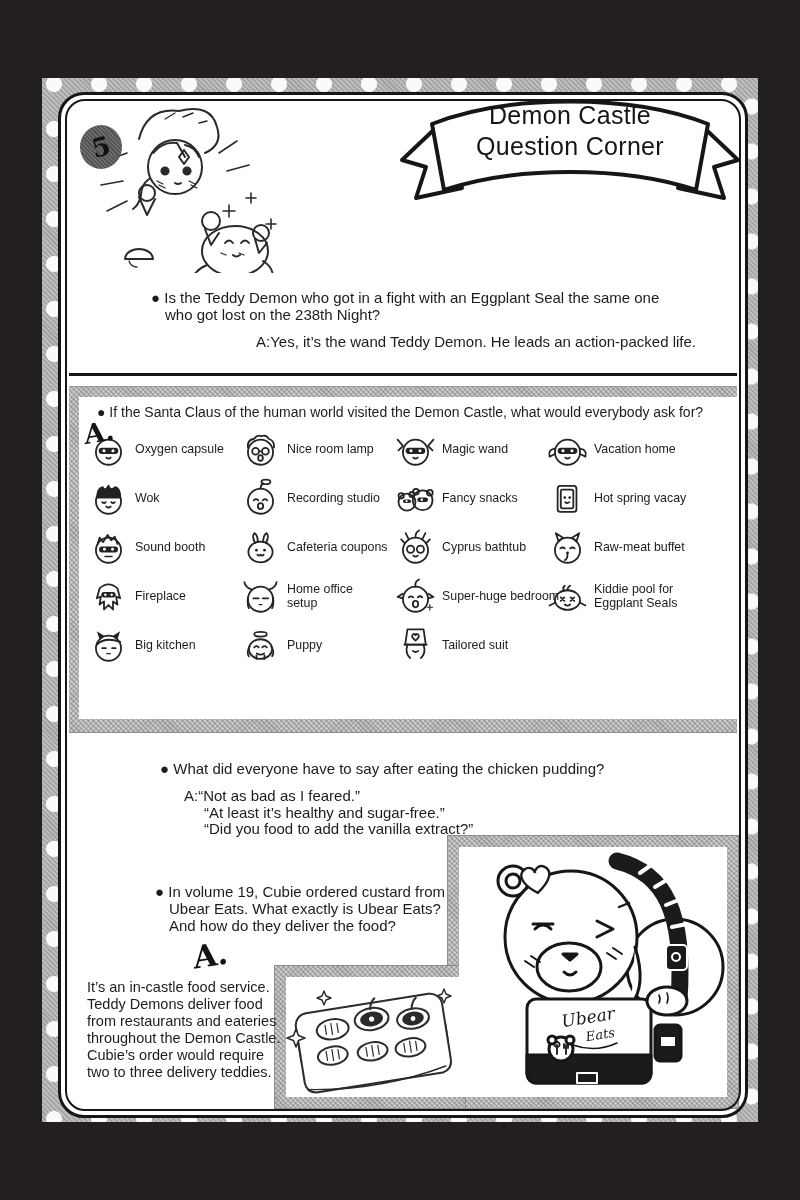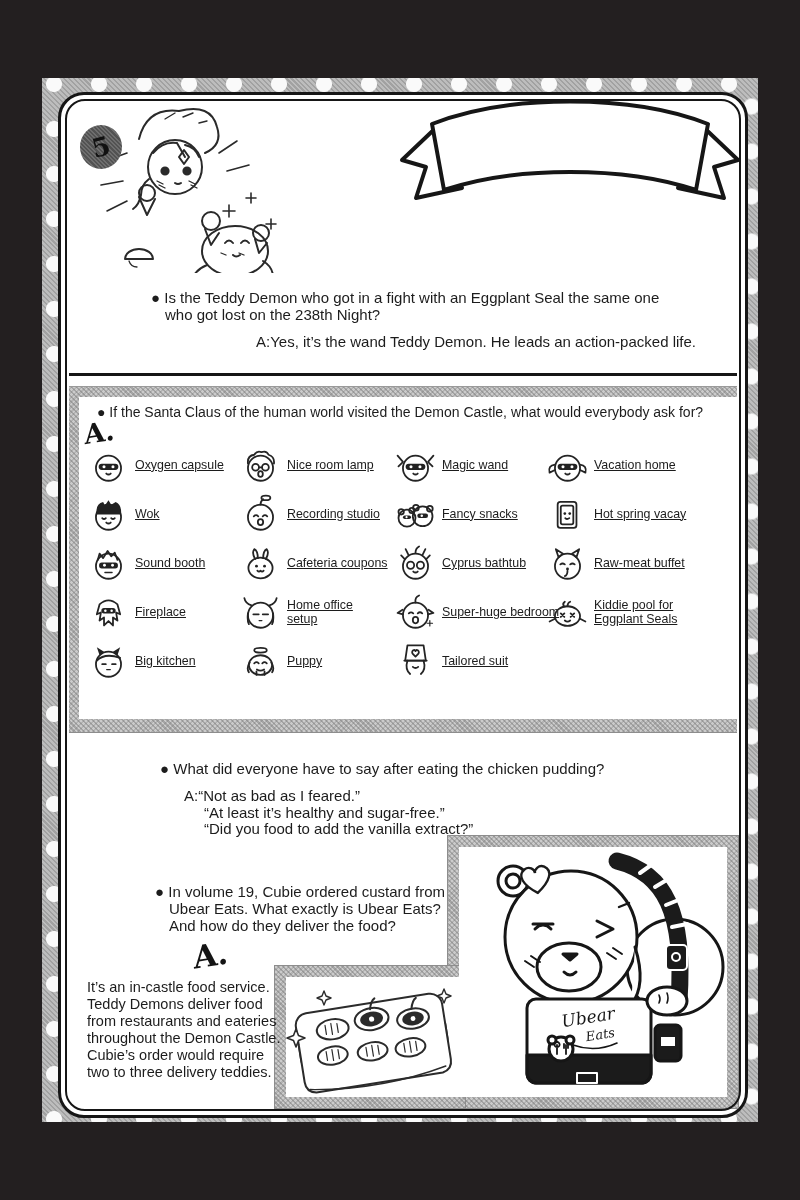--- a/index.html
+++ b/index.html
@@ -38,22 +38,22 @@
   .a1{left:195px;top:238px;}
   .rule{position:absolute;left:8px;top:278px;width:668px;height:3px;background:#161616;z-index:3;}
   .gray-band{position:absolute;left:8px;top:291px;width:668px;height:345px;z-index:2;
     border-bottom:1px solid #8d8d8d;border-top:1px solid #9a9a9a;}
   .white-box{position:absolute;left:10px;top:10px;width:676px;height:322px;background:#fff;}
   .q2{left:18px;top:7px;white-space:nowrap;font-size:14px;}
   .big-a{position:absolute;font-family:"DejaVu Serif",serif;font-weight:bold;color:#141414;
     transform:rotate(-9deg) skewX(-4deg);z-index:4;}
   .a2letter{left:5px;top:20px;font-size:27px;}
   .a4letter{left:132px;top:842px;font-size:31px;}
-  .wish-grid{position:absolute;left:8px;top:44px;width:636px;height:245px;display:grid;
-    grid-template-columns:152px 155px 152px 177px;grid-template-rows:repeat(5,1fr);text-decoration:underline;}
+  .wish-grid{position:absolute;left:8px;top:28px;width:636px;height:245px;display:grid;
+    grid-template-columns:152px 155px 152px 177px;grid-template-rows:repeat(5,1fr);}
   .cell{display:flex;align-items:center;gap:5px;}
   .chibi{flex:0 0 auto;display:inline-flex;}
   .cell-label{font-size:12.4px;line-height:13.5px;white-space:pre;color:#1c1c1c;}
   .q3{left:99px;top:665px;white-space:nowrap;}
   .a3{left:123px;top:693px;line-height:16.5px;padding-left:20px;text-indent:-20px;}
   .q4{left:94px;top:789px;line-height:16.8px;}
   .a4{left:26px;top:884px;font-size:14.5px;line-height:16.9px;}
   .grayA{position:absolute;left:387px;top:741px;width:290px;height:272px;z-index:2;outline:1px solid #8d8d8d;}
   .grayB{position:absolute;left:214px;top:871px;width:190px;height:142px;z-index:2;outline:1px solid #8d8d8d;}
   .whiteA{position:absolute;left:398px;top:752px;width:268px;height:250px;background:#fff;z-index:3;}
@@ -491,14 +491,18 @@
   </div>
 
   <div class="banner">
     <svg width="348" height="136" viewBox="0 0 348 136">
       <g stroke="#161616" stroke-width="4" fill="#fff" stroke-linejoin="round">
         <path d="M46 36 L6 74 L30 81 L20 112 L66 102 L52 64 Z"></path>
         <path d="M302 36 L342 74 L318 81 L328 112 L282 102 L296 64 Z"></path>
         <path d="M36 38 C112 8 236 8 312 38 L300 104 C228 80 120 80 48 104 Z"></path>
       </g>
     </svg>
+    <div class="banner-text">
+      <div>Demon Castle</div>
+      <div>Question Corner</div>
+    </div>
   </div>
 </div>
 
 </body></html>

